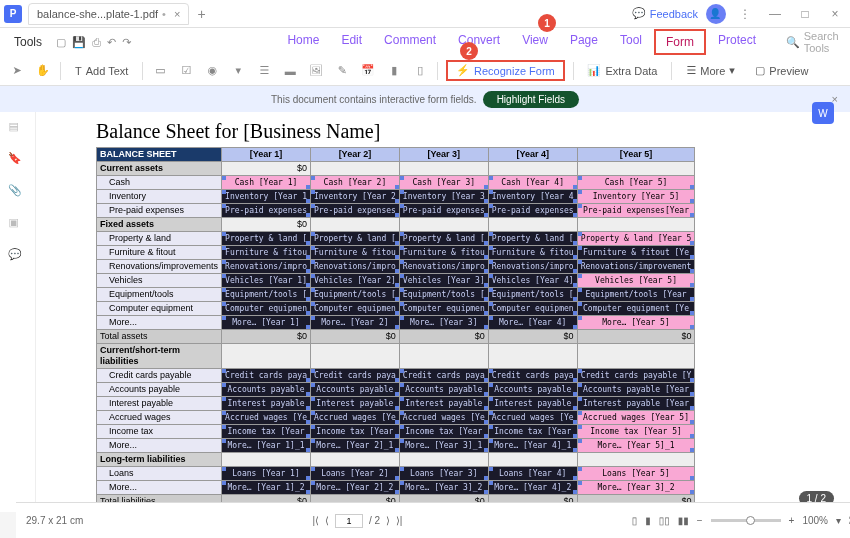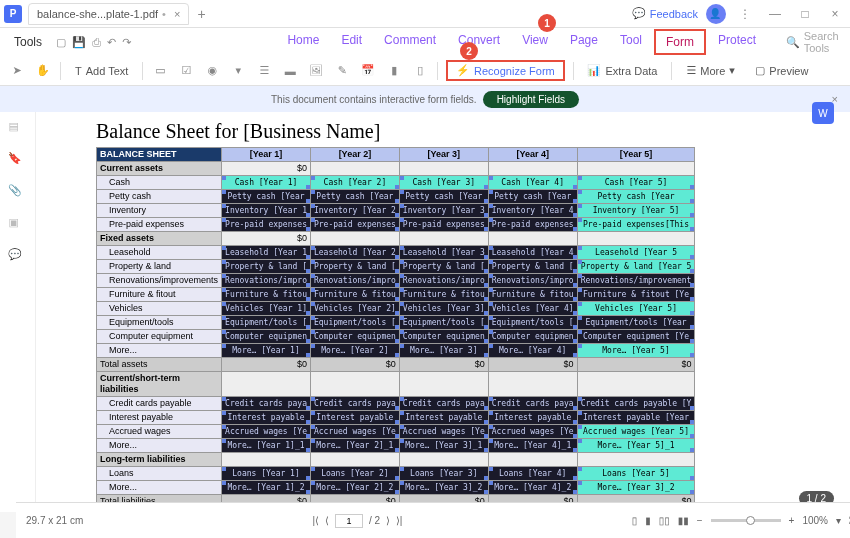--- a/index.html
+++ b/index.html
@@ -39,21 +39,21 @@
 .doc-title { font-size:20px; font-family:Georgia,serif; margin-bottom:4px; }
 .sheet { border-collapse:collapse; font-size:9px; width:528px; }
 .sheet td { border:1px solid #999; padding:1px 3px; height:13px; line-height:11px; vertical-align:middle; }
 .hdr-row td { background:#1a3a6a; color:#fff; font-weight:bold; }
 .hdr-year { background:#b8c5f0 !important; color:#000 !important; text-align:center; }
 .sect { background:#d0d0d0; font-weight:bold; }
 .label-cell { background:#e8e8f5; padding-left:4px; }
 .label-cell.indent { padding-left:12px; }
 .val-cell { background:#eee; text-align:right; }
 .field-cell { background:#1a1a2a; color:#c8d0f5; text-align:center; font-family:monospace; font-size:8px; position:relative; }
-.field-cell.lite { background:#5eead4; color:#000; }
+.field-cell.lite { background:#f9a8d4; color:#000; }
 .field-cell::before, .field-cell::after { content:''; position:absolute; width:4px; height:4px; background:#6080e0; }
 .field-cell::before { left:0; top:0; }
 .field-cell::after { right:0; bottom:0; }
 .tot-row td { background:#ccc; font-weight:normal; }
 .tot-row .val-cell { text-align:right; }
 .statusbar { height:36px; background:#fff; border-top:1px solid #ddd; display:flex; align-items:center; padding:0 10px; gap:10px; font-size:10px; color:#666; position:absolute; bottom:0; width:100%;margin-left:16px; }
 .sb-center { margin-left:auto; display:flex; align-items:center; gap:6px; }
 .sb-right { margin-left:auto; display:flex; align-items:center; gap:8px; }
 .pg-input { width:28px; height:14px; border:1px solid #ccc; text-align:center; font-size:9px; }
 .zoom-slider { width:70px; height:3px; background:#ccc; position:relative; }
@@ -194,88 +194,72 @@
         <tbody id="ca-rows">
           <tr>
             <td class="label-cell indent">Cash</td>
             <td class="field-cell lite">Cash [Year 1]</td>
             <td class="field-cell lite">Cash [Year 2]</td>
             <td class="field-cell lite">Cash [Year 3]</td>
             <td class="field-cell lite">Cash [Year 4]</td>
             <td class="field-cell lite">Cash [Year 5]</td>
           </tr>
           <tr>
-            <td class="label-cell indent">Petty cash</td>
-            <td class="field-cell">Petty cash [Year</td>
-            <td class="field-cell">Petty cash [Year</td>
-            <td class="field-cell">Petty cash [Year</td>
-            <td class="field-cell">Petty cash [Year</td>
-            <td class="field-cell lite">Petty cash [Year</td>
-          </tr>
-          <tr>
             <td class="label-cell indent">Inventory</td>
             <td class="field-cell">Inventory [Year 1</td>
             <td class="field-cell">Inventory [Year 2</td>
             <td class="field-cell">Inventory [Year 3</td>
             <td class="field-cell">Inventory [Year 4</td>
             <td class="field-cell lite">Inventory [Year 5]</td>
           </tr>
           <tr>
             <td class="label-cell indent">Pre-paid expenses</td>
             <td class="field-cell">Pre-paid expenses</td>
             <td class="field-cell">Pre-paid expenses</td>
             <td class="field-cell">Pre-paid expenses</td>
             <td class="field-cell">Pre-paid expenses</td>
-            <td class="field-cell lite">Pre-paid expenses[This</td>
+            <td class="field-cell lite">Pre-paid expenses[Year</td>
           </tr>
         </tbody>
       <tbody>
           <tr>
             <td class="sect">Fixed assets</td>
             <td class="val-cell">$0</td>
             <td class="val-cell"></td>
             <td class="val-cell"></td>
             <td class="val-cell"></td>
             <td class="val-cell"></td>
           </tr>
       </tbody>
         <tbody id="fa-rows">
-          <tr>
-            <td class="label-cell indent">Leasehold</td>
-            <td class="field-cell">Leasehold [Year 1</td>
-            <td class="field-cell">Leasehold [Year 2</td>
-            <td class="field-cell">Leasehold [Year 3</td>
-            <td class="field-cell">Leasehold [Year 4</td>
-            <td class="field-cell lite">Leasehold [Year 5</td>
-          </tr>
           <tr>
             <td class="label-cell indent">Property &amp; land</td>
             <td class="field-cell">Property &amp; land [</td>
             <td class="field-cell">Property &amp; land [</td>
             <td class="field-cell">Property &amp; land [</td>
             <td class="field-cell">Property &amp; land [</td>
             <td class="field-cell lite">Property &amp; land [Year 5</td>
           </tr>
           <tr>
+            <td class="label-cell indent">Furniture &amp; fitout</td>
+            <td class="field-cell">Furniture &amp; fitou</td>
+            <td class="field-cell">Furniture &amp; fitou</td>
+            <td class="field-cell">Furniture &amp; fitou</td>
+            <td class="field-cell">Furniture &amp; fitou</td>
+            <td class="field-cell">Furniture &amp; fitout [Ye</td>
+          </tr>
+          <tr>
             <td class="label-cell indent">Renovations/improvements</td>
             <td class="field-cell">Renovations/impro</td>
             <td class="field-cell">Renovations/impro</td>
             <td class="field-cell">Renovations/impro</td>
             <td class="field-cell">Renovations/impro</td>
             <td class="field-cell">Renovations/improvement</td>
           </tr>
           <tr>
-            <td class="label-cell indent">Furniture &amp; fitout</td>
-            <td class="field-cell">Furniture &amp; fitou</td>
-            <td class="field-cell">Furniture &amp; fitou</td>
-            <td class="field-cell">Furniture &amp; fitou</td>
-            <td class="field-cell">Furniture &amp; fitou</td>
-            <td class="field-cell">Furniture &amp; fitout [Ye</td>
-          </tr>
-          <tr>
             <td class="label-cell indent">Vehicles</td>
             <td class="field-cell">Vehicles [Year 1]</td>
             <td class="field-cell">Vehicles [Year 2]</td>
             <td class="field-cell">Vehicles [Year 3]</td>
             <td class="field-cell">Vehicles [Year 4]</td>
             <td class="field-cell lite">Vehicles [Year 5]</td>
           </tr>
           <tr>
             <td class="label-cell indent">Equipment/tools</td>
             <td class="field-cell">Equipment/tools [</td>
@@ -322,34 +306,50 @@
         <tbody id="cl-rows">
           <tr>
             <td class="label-cell indent">Credit cards payable</td>
             <td class="field-cell">Credit cards paya</td>
             <td class="field-cell">Credit cards paya</td>
             <td class="field-cell">Credit cards paya</td>
             <td class="field-cell">Credit cards paya</td>
             <td class="field-cell">Credit cards payable [Y</td>
           </tr>
           <tr>
+            <td class="label-cell indent">Accounts payable</td>
+            <td class="field-cell">Accounts payable </td>
+            <td class="field-cell">Accounts payable </td>
+            <td class="field-cell">Accounts payable </td>
+            <td class="field-cell">Accounts payable </td>
+            <td class="field-cell">Accounts payable [Year</td>
+          </tr>
+          <tr>
             <td class="label-cell indent">Interest payable</td>
             <td class="field-cell">Interest payable </td>
             <td class="field-cell">Interest payable </td>
             <td class="field-cell">Interest payable </td>
             <td class="field-cell">Interest payable </td>
             <td class="field-cell">Interest payable [Year</td>
           </tr>
           <tr>
             <td class="label-cell indent">Accrued wages</td>
             <td class="field-cell">Accrued wages [Ye</td>
             <td class="field-cell">Accrued wages [Ye</td>
             <td class="field-cell">Accrued wages [Ye</td>
             <td class="field-cell">Accrued wages [Ye</td>
             <td class="field-cell lite">Accrued wages [Year 5]</td>
+          </tr>
+          <tr>
+            <td class="label-cell indent">Income tax</td>
+            <td class="field-cell">Income tax [Year </td>
+            <td class="field-cell">Income tax [Year </td>
+            <td class="field-cell">Income tax [Year </td>
+            <td class="field-cell">Income tax [Year </td>
+            <td class="field-cell lite">Income tax [Year 5]</td>
           </tr>
           <tr>
             <td class="label-cell indent">More...</td>
             <td class="field-cell">More… [Year 1]_1</td>
             <td class="field-cell">More… [Year 2]_1</td>
             <td class="field-cell">More… [Year 3]_1</td>
             <td class="field-cell">More… [Year 4]_1</td>
             <td class="field-cell lite">More… [Year 5]_1</td>
           </tr>
         </tbody>

